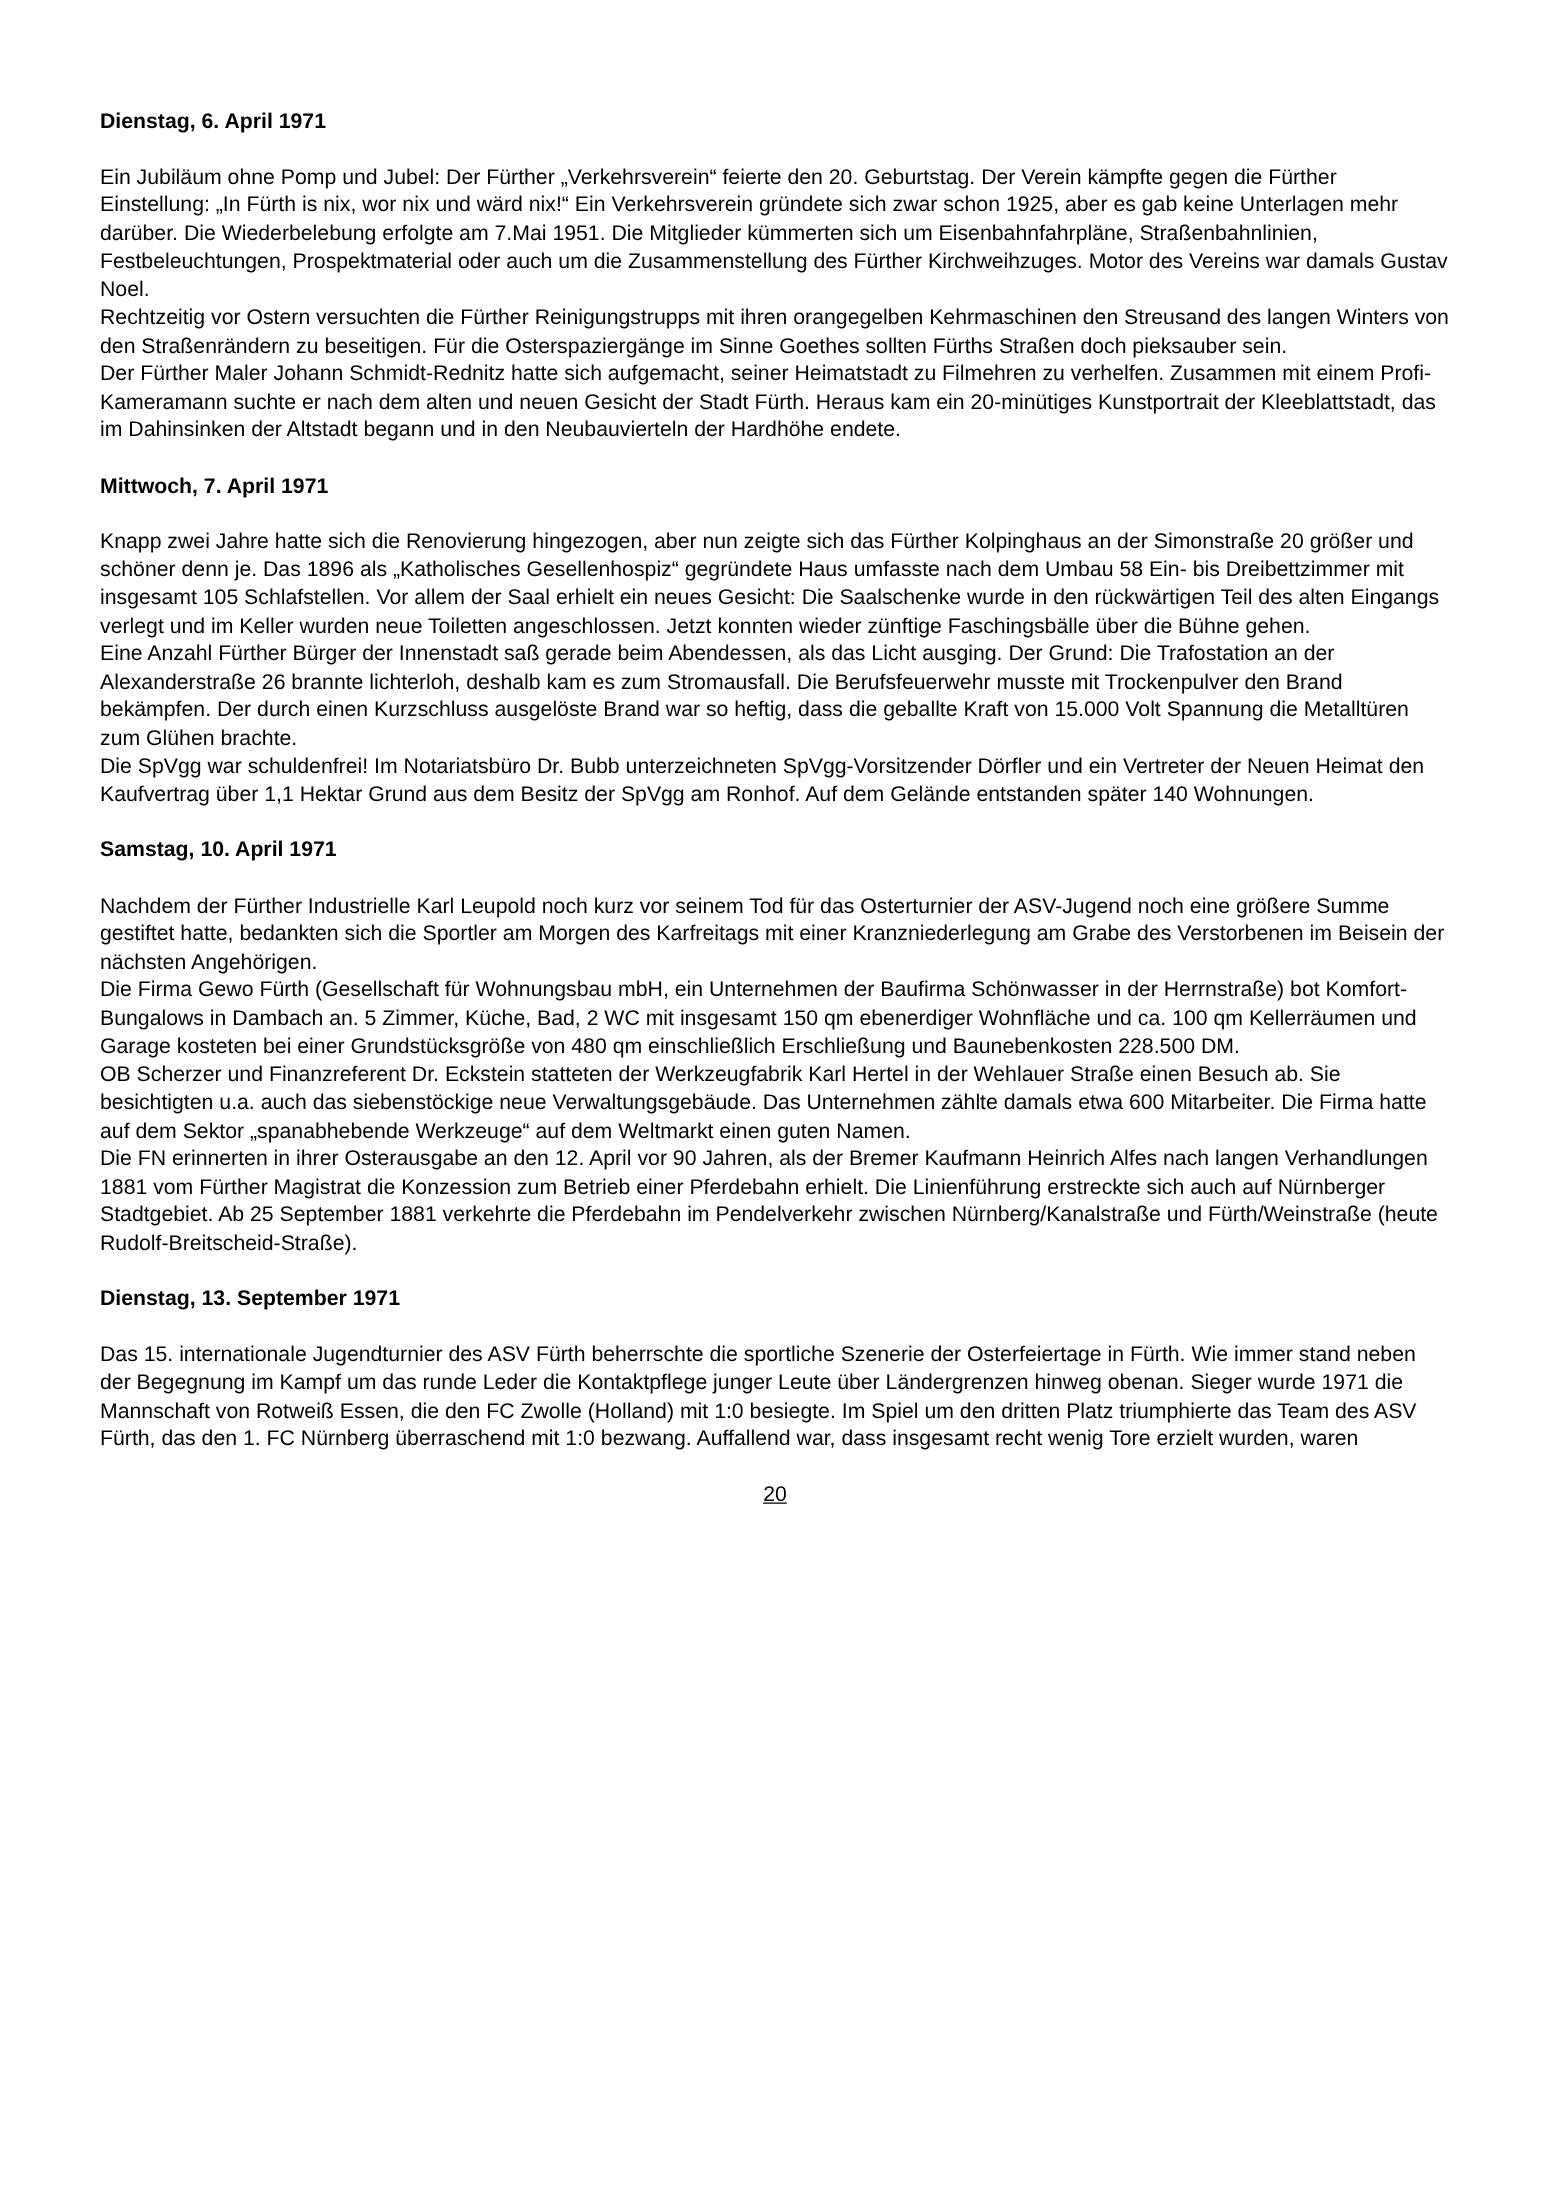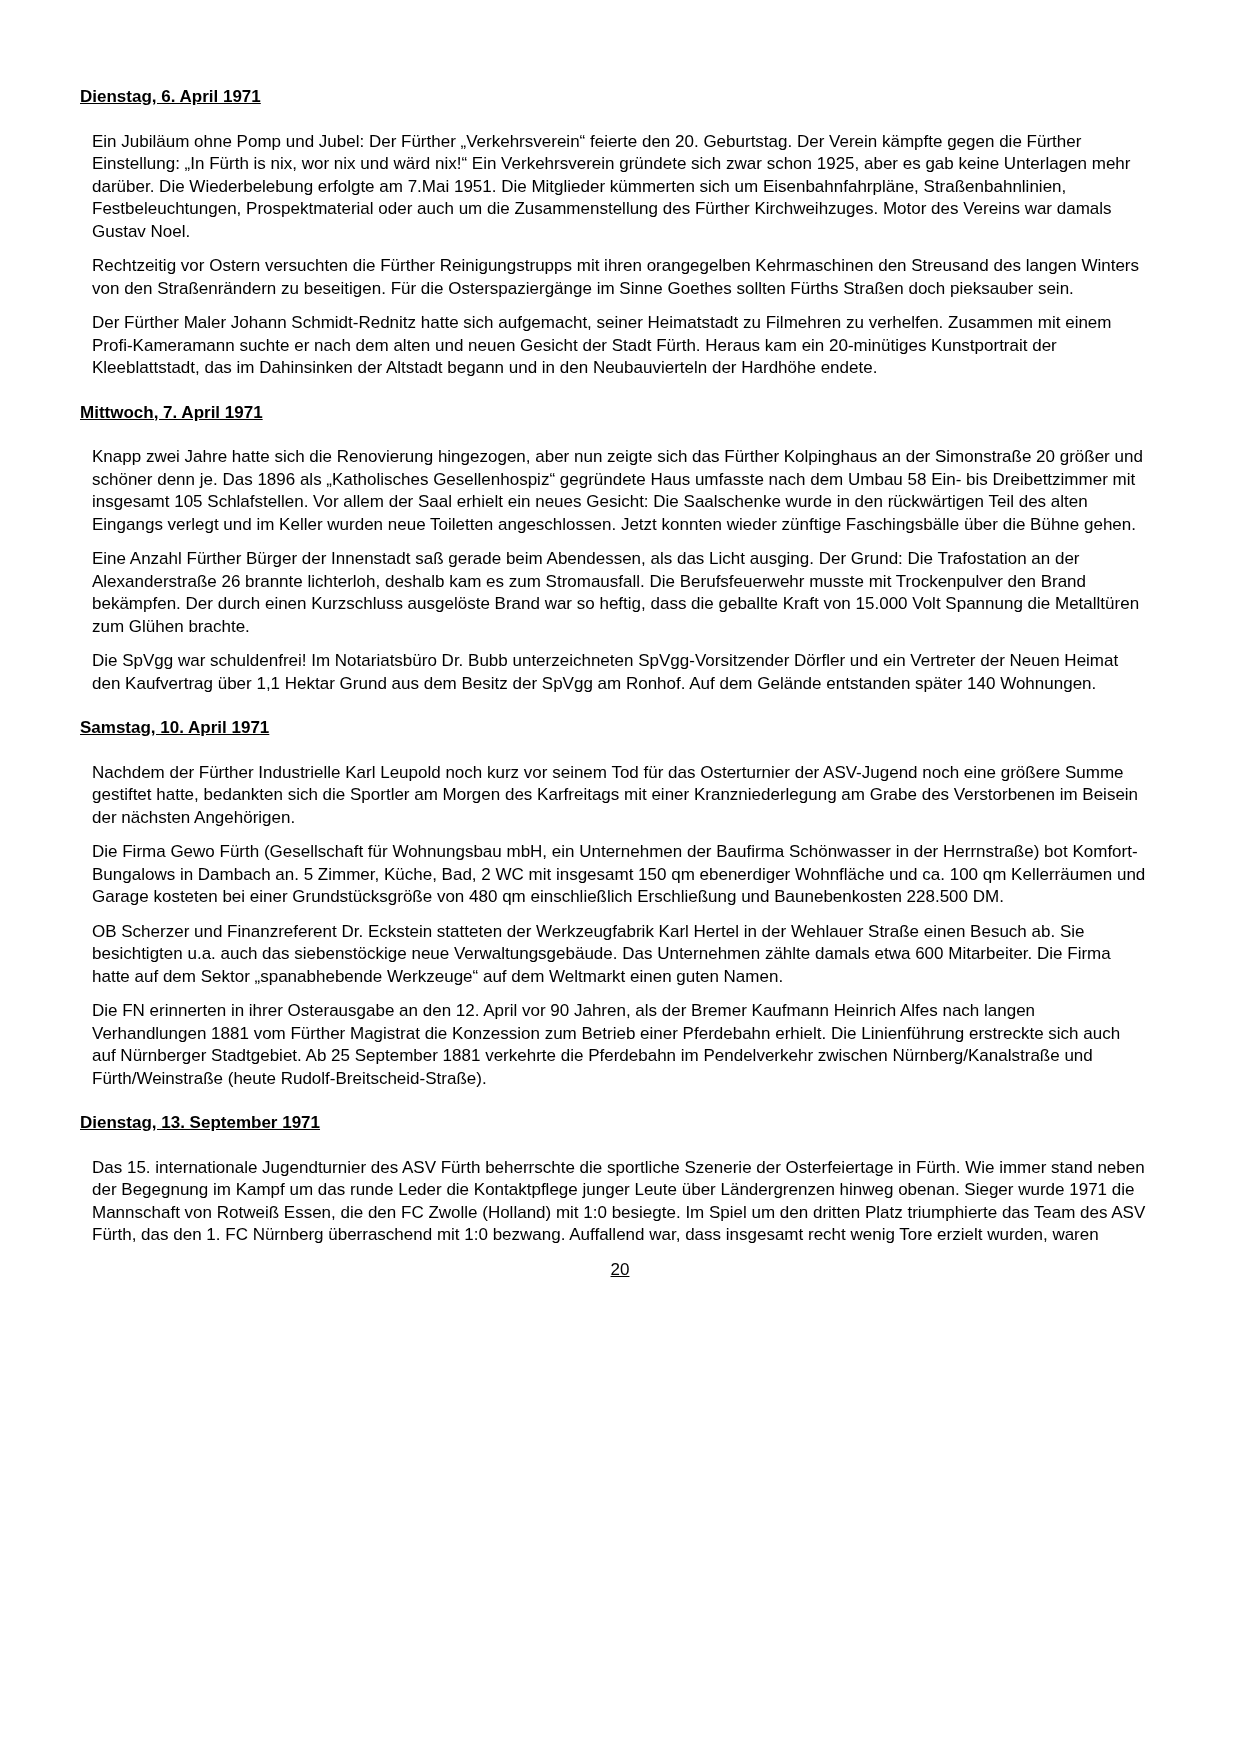--- a/index.html
+++ b/index.html
@@ -22,36 +22,35 @@
     overflow: hidden;
   }
   .content {
     width: 1080px;
   }
   .section-heading {
     font-size: 17px;
     font-weight: bold;
     line-height: 22.5px;
     margin: 22px 0 22px 0;
-    text-decoration: underline;
   }
   .content .section-heading:first-child {
     margin-top: 0;
   }
   .para {
     font-size: 17px;
     line-height: 22.5px;
-    margin: 12px;
+    margin: 0;
     text-align: left;
   }
   .page-number {
     font-size: 17px;
     line-height: 22.5px;
     text-align: center;
-    margin-top: 4px;
+    margin-top: 22px;
     width: 1080px;
     text-decoration: underline;
   }
 </style>
 </head>
 <body>
 
 <div class="page">
   <div class="content" id="content">
       <div class="section-heading">Dienstag, 6. April 1971</div>

